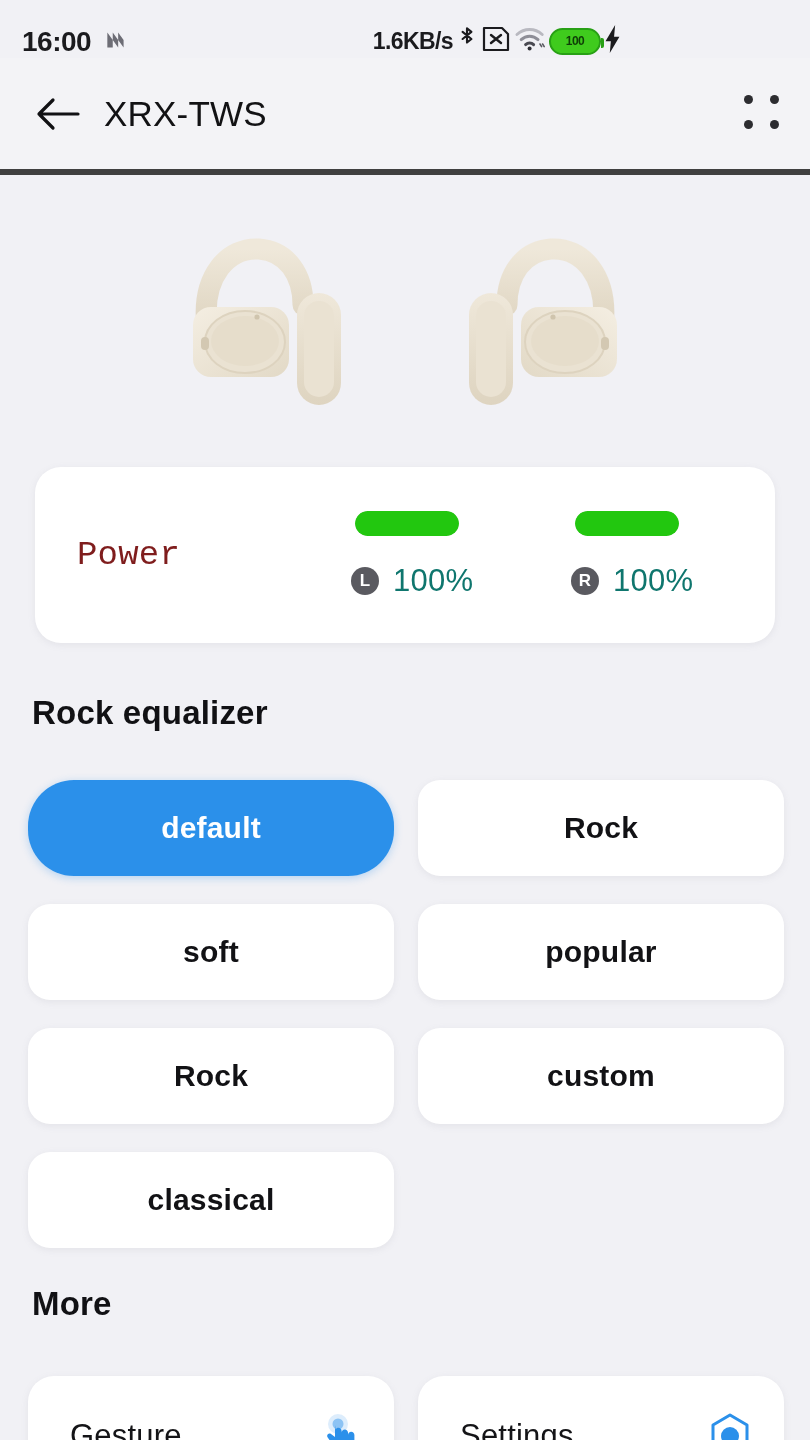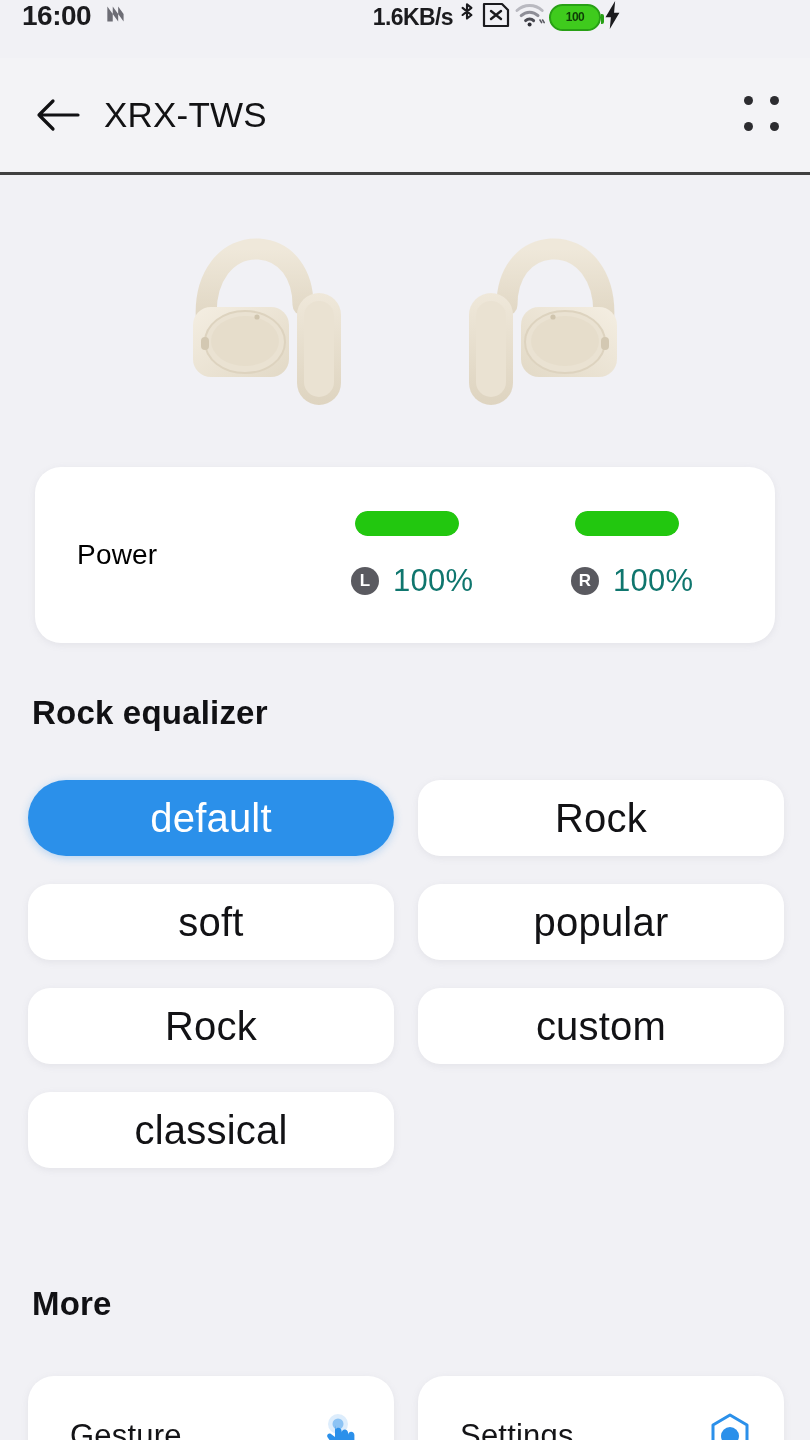--- a/index.html
+++ b/index.html
@@ -23,21 +23,21 @@
   }
 
   
   .statusbar {
     position: absolute;
     top: 0; left: 0;
     width: 640px;
     height: 58px;
     background: #f1f1f5;
     display: flex;
-    align-items: flex-start;
+    align-items: flex-end;
     justify-content: space-between;
     padding: 0 18px 0 22px;
     box-sizing: border-box;
   }
   .status-left {
     display: flex;
     align-items: center;
     gap: 12px;
   }
   .status-time {
@@ -91,21 +91,21 @@
   .appbar {
     position: absolute;
     top: 58px; left: 0;
     width: 810px;
     height: 117px;
     background: #f3f3f6;
     display: flex;
     align-items: center;
     padding: 0 24px 0 34px;
     box-sizing: border-box;
-    border-bottom: 3px solid #404040;
+    border-bottom: 6px solid #404040;
   }
   .back-arrow {
     width: 48px; height: 48px;
     display: flex; align-items: center; justify-content: center;
     cursor: pointer;
     flex: 0 0 auto;
   }
   .appbar-title {
     font-size: 35px;
     color: #121214;
@@ -168,23 +168,24 @@
     left: 35px;
     top: 467px;
     width: 740px;
     height: 176px;
     display: flex;
     align-items: center;
     box-sizing: border-box;
     padding: 0 30px 0 42px;
   }
   .power-label {
-    font-size: 28px;
-    color: #000000;
-    letter-spacing: 0.2px;
+    font-size: 34px;
+    color: #7f1d1d;
+    letter-spacing: 0.2px;
+    font-family: Liberation Mono, monospace;
   }
   .power-meters {
     margin-left: auto;
     display: flex;
     gap: 48px;
     padding-right: 2px;
   }
   .meter {
     width: 172px;
     display: flex;
@@ -246,29 +247,29 @@
     position: absolute;
     left: 28px;
     top: 780px;
     width: 756px;
     display: grid;
     grid-template-columns: 366px 366px;
     column-gap: 24px;
     row-gap: 28px;
   }
   .eq-btn {
-    height: 76px;
+    height: 96px;
     border-radius: 22px;
     background: #ffffff;
     box-shadow: 0 2px 7px rgba(140,140,155,0.13);
     display: flex;
     align-items: center;
     justify-content: center;
-    font-size: 40px;
-    font-weight: normal;
+    font-size: 30px;
+    font-weight: bold;
     color: #121215;
     letter-spacing: 0.2px;
     cursor: pointer;
     user-select: none;
   }
   .eq-btn.selected {
     background: #2b90ea;
     color: #ffffff;
     border-radius: 46px;
     box-shadow: 0 2px 9px rgba(43,144,234,0.3);

